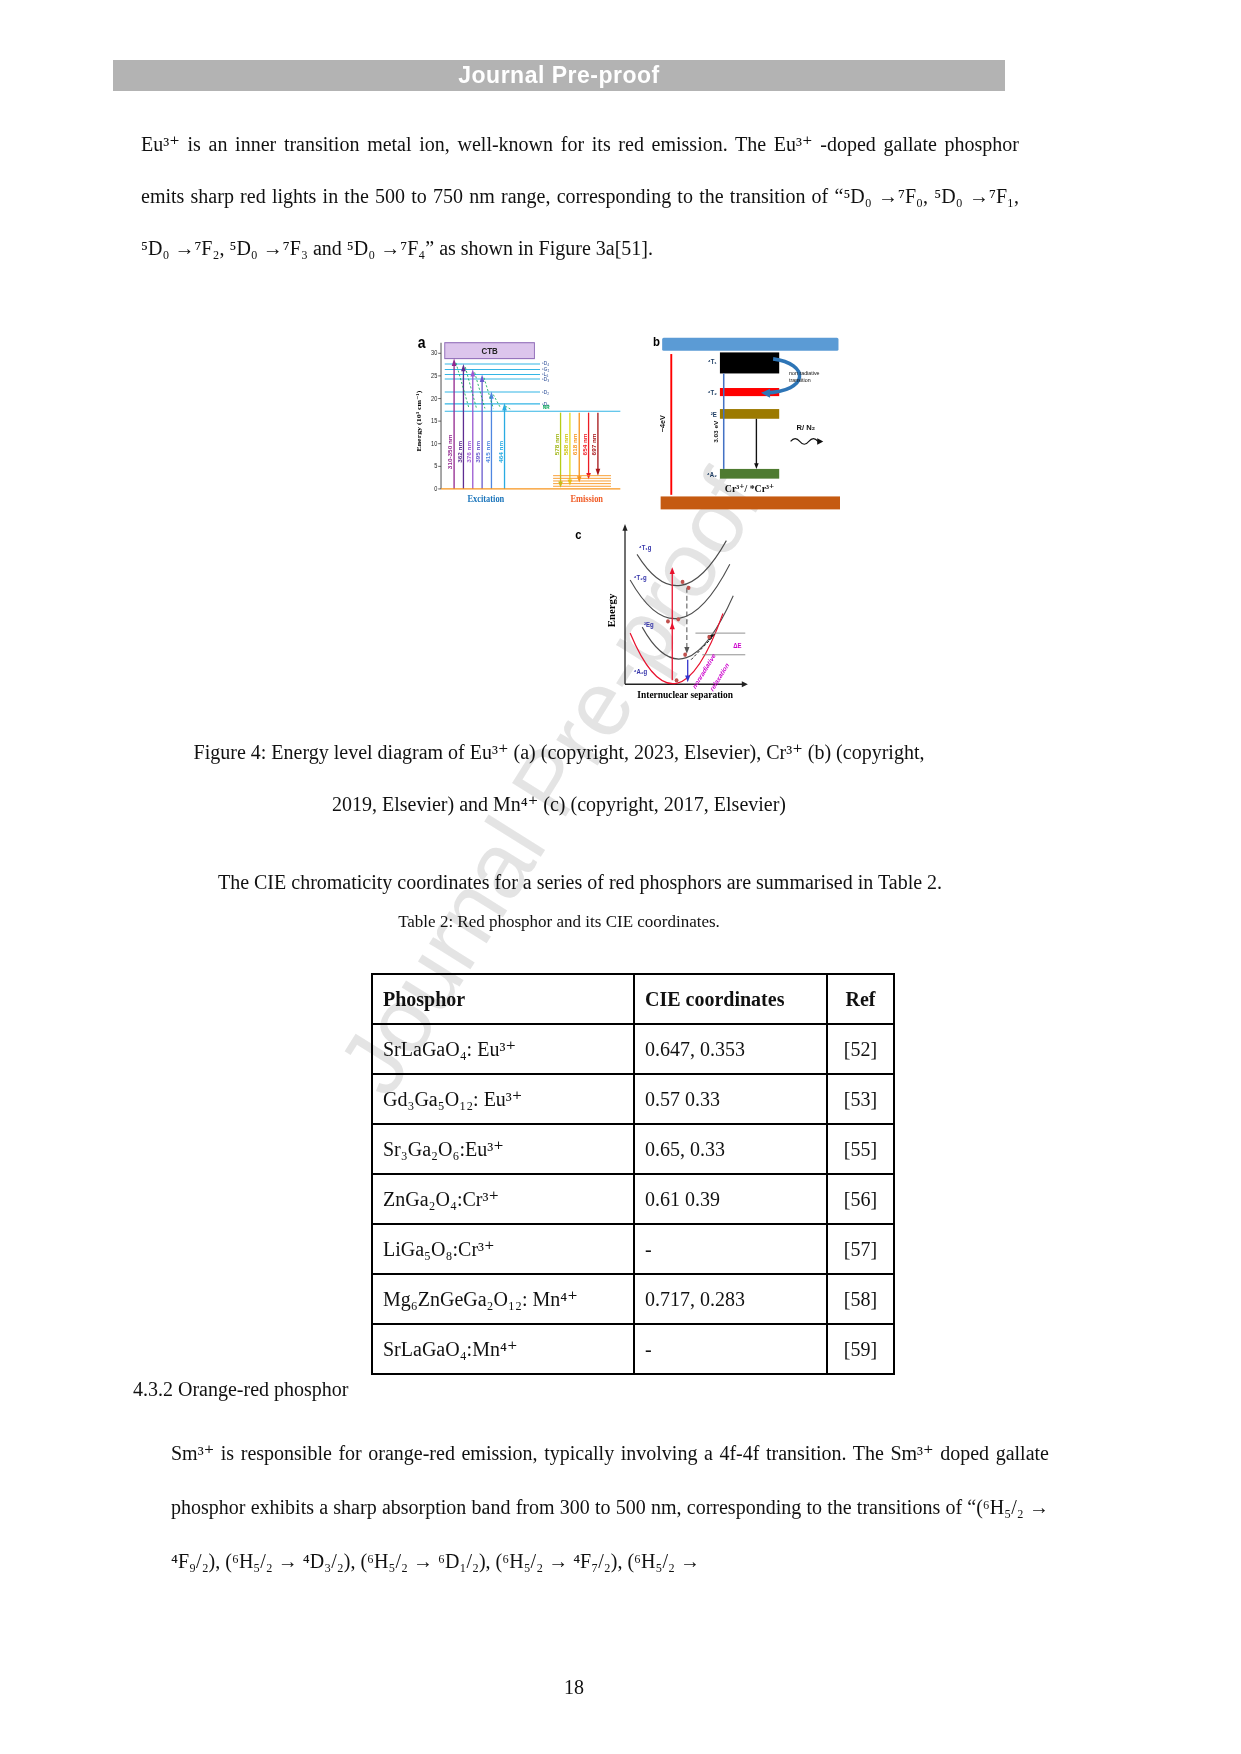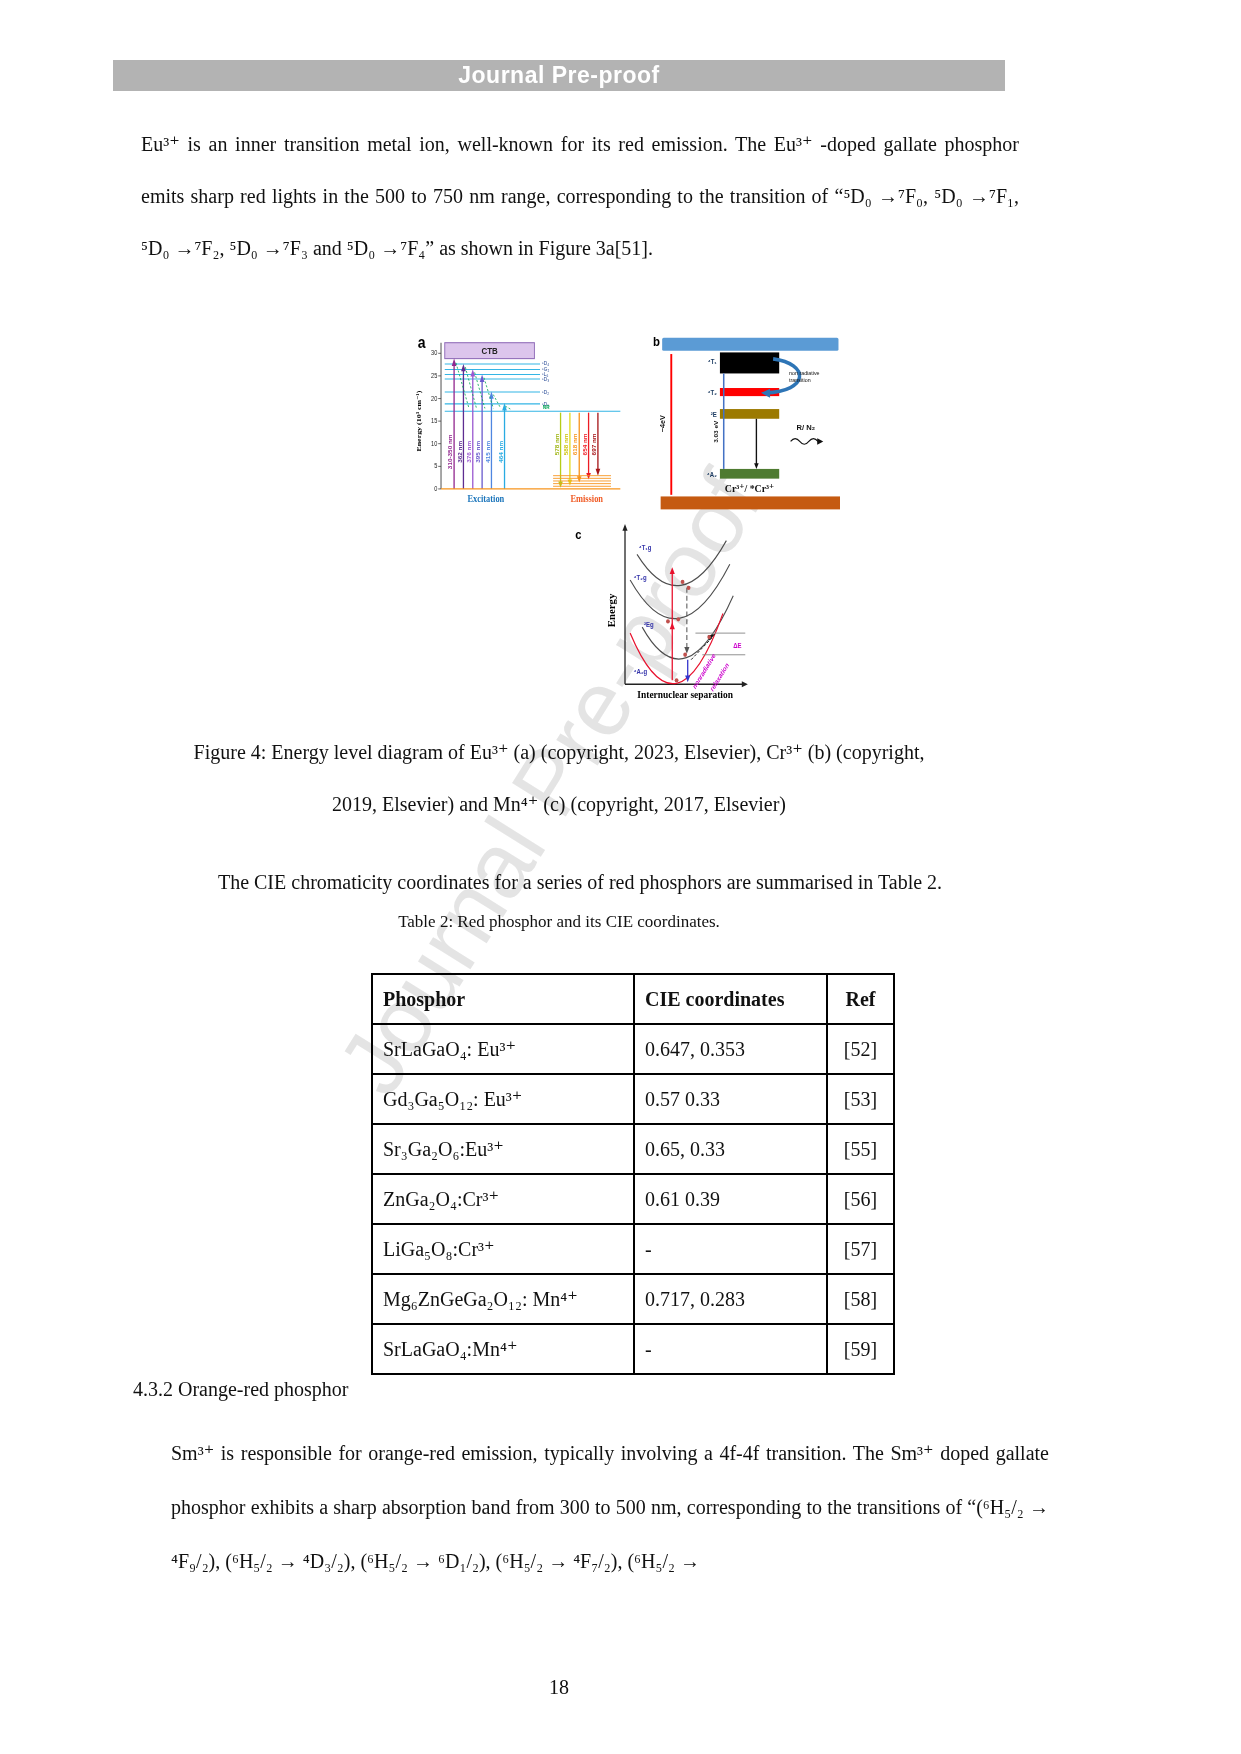--- a/index.html
+++ b/index.html
@@ -28,21 +28,21 @@
   .cl1{top:740px;}
   .cl2{top:792px;}
   .table-caption{position:absolute;left:0;top:912px;width:892px;text-align:center;font-size:17px;}
   table.t2{position:absolute;left:258px;top:973px;border-collapse:collapse;table-layout:fixed;
         width:522px;font-size:20px;background:transparent;}
   table.t2 th,table.t2 td{border:2px solid #000;height:40px;padding:0 0 0 10px;
         text-align:left;font-weight:normal;vertical-align:middle;}
   table.t2 th{font-weight:bold;}
   table.t2 .ref-col{text-align:center;padding:4px;}
   .section-heading{position:absolute;left:20px;top:1378px;font-size:20px;}
-  .page-number{position:absolute;left:0;top:1676px;width:892px;text-align:center;font-size:20px;}
+  .page-number{position:absolute;left:15px;top:1676px;width:892px;text-align:center;font-size:20px;}
   svg text{font-family:"Liberation Sans","DejaVu Sans",sans-serif;}
   svg .serif{font-family:"Liberation Serif","DejaVu Serif",serif;}
 </style>
 </head>
 <body>
 
 <div class="page">
 
   <div class="watermark">Journal Pre-proof</div>
 

